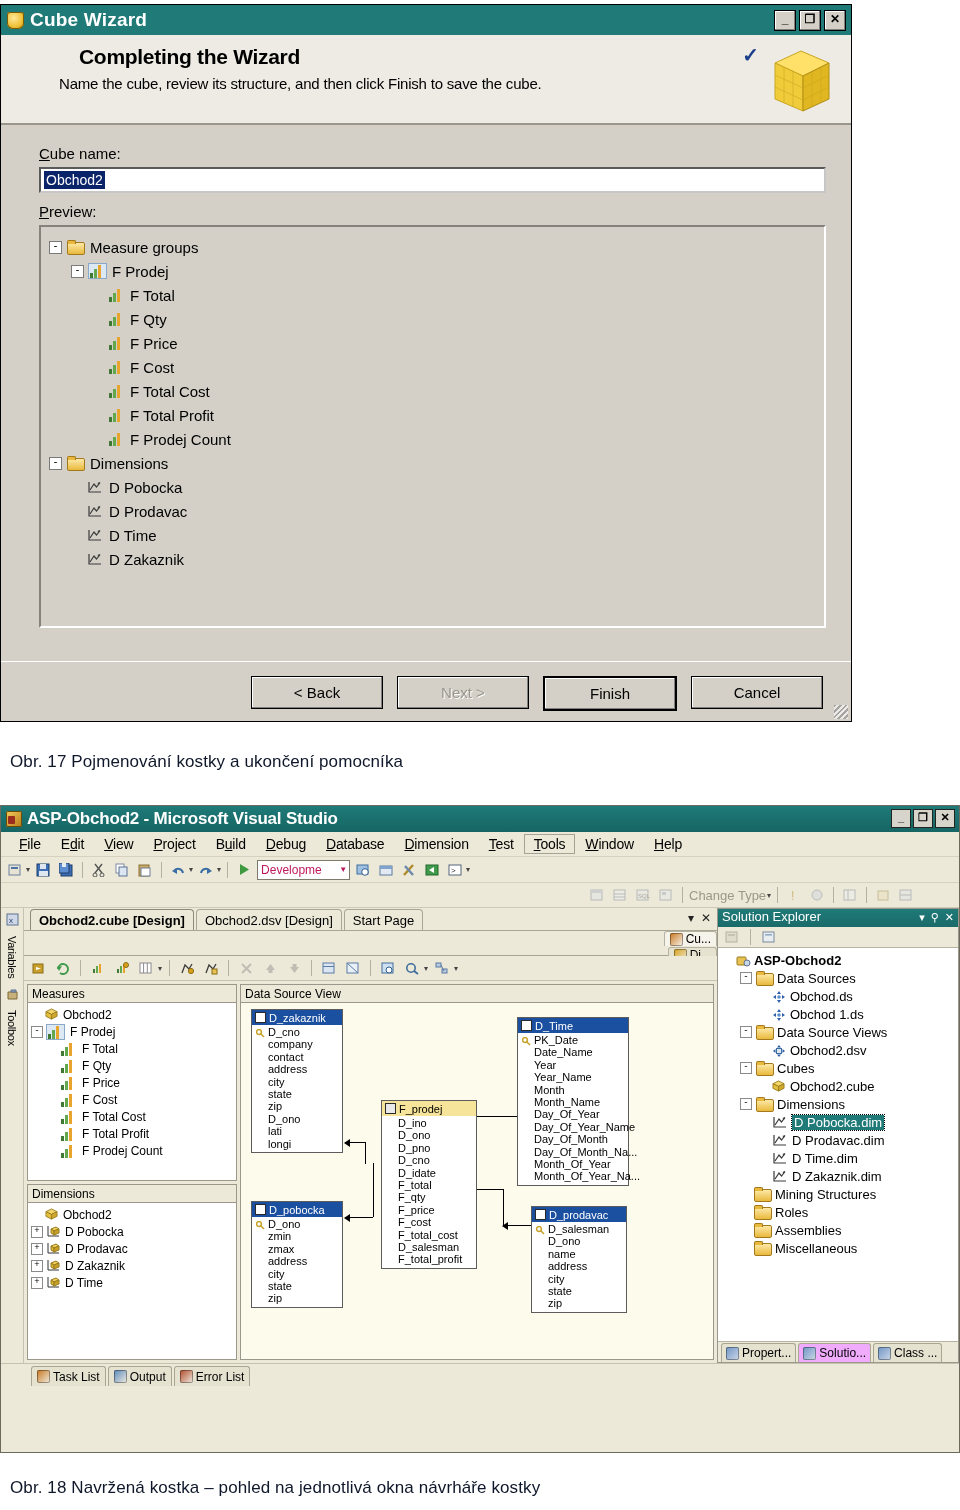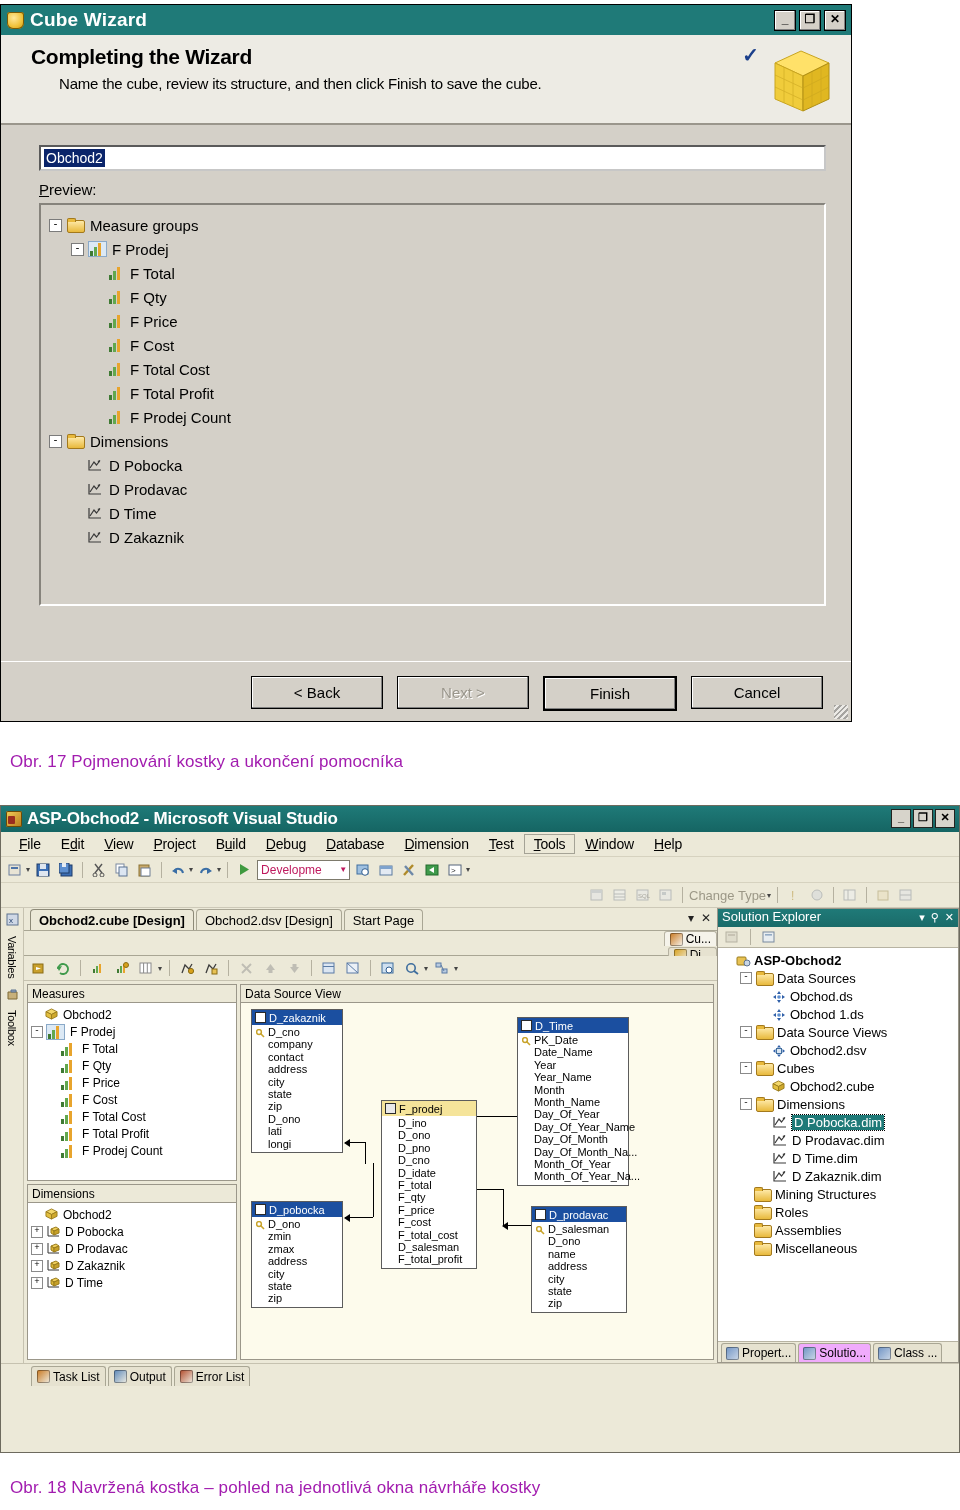--- a/index.html
+++ b/index.html
@@ -16,21 +16,21 @@
                   font-family:"Liberation Sans",sans-serif;color:#fff;margin-left:6px;}
   .wiz-ico{width:17px;height:17px;background:
       radial-gradient(circle at 40% 35%,#ffe89a 0%,#f0c33c 55%,#c79512 100%);
       border-radius:3px 3px 6px 6px;box-shadow:inset 0 0 0 1px #7a5b06;}
   .wiz-btns{position:absolute;right:5px;top:5px;display:flex;gap:3px;}
   .wiz-btn{width:20px;height:19px;background:#d4d0c8;border:1px solid #000;
            box-shadow:inset -1px -1px 0 #808080, inset 1px 1px 0 #fff;
            font-size:12px;line-height:17px;text-align:center;color:#000;font-weight:700;}
   .wiz-head{height:90px;background:#edebe4;border-bottom:2px solid #9a968c;
             position:relative;padding:10px 0 0 30px;box-sizing:border-box;}
-  .wiz-h1{font-size:21px;font-weight:700;color:#000;letter-spacing:-.3px;}
+  .wiz-h1{font-size:21px;font-weight:700;color:#000;letter-spacing:-.3px;margin-left:48px;}
   .wiz-h2{font-size:15px;color:#000;margin-top:6px;margin-left:28px;letter-spacing:-.2px;}
   .wiz-cube{position:absolute;right:10px;top:6px;width:80px;height:80px;}
   .wiz-check{position:absolute;right:92px;top:8px;color:#1b3f8b;font-size:20px;font-weight:700;}
   .wiz-body{padding:20px 30px 0 38px;}
   .wiz-lbl{font-size:15px;color:#000;margin-bottom:5px;}
   .wiz-lbl u{text-decoration:underline;}
   .wiz-input{width:787px;height:26px;background:#fff;border:2px solid #5a5a5a;
              border-right-color:#c7c7c7;border-bottom-color:#c7c7c7;box-sizing:border-box;
              display:flex;align-items:center;padding-left:3px;}
   .wiz-input span{background:#0a246a;color:#fff;font-size:14px;padding:1px 2px;}
@@ -63,21 +63,21 @@
          box-shadow:inset -1px -1px 0 #808080, inset 1px 1px 0 #fff,
                      inset -2px -2px 0 #d4d0c8, inset 2px 2px 0 #d4d0c8;
          font-size:15px;color:#000;display:flex;align-items:center;justify-content:center;
          font-family:"Liberation Sans",sans-serif;}
   .btn95.disabled{color:#9a968c;text-shadow:1px 1px 0 #fff;}
   .btn95.default{border:2px solid #000;}
   .grip{position:absolute;right:3px;bottom:2px;width:14px;height:14px;
         background:repeating-linear-gradient(-45deg,#fff 0 2px,#808080 2px 4px);opacity:.55;}
 
   
-  .caption{position:absolute;left:10px;font-size:17px;color:#a21caf;
+  .caption{position:absolute;left:10px;font-size:17px;color:#0f172a;
            font-family:"Liberation Sans",sans-serif;letter-spacing:.1px;}
 
   
   .vs{position:absolute;left:0;top:805px;width:960px;height:648px;
       background:#ece9d8;border:1px solid #6d6a5e;box-sizing:border-box;overflow:hidden;}
   .vs-title{height:26px;background:linear-gradient(#1f7a78,#156563);display:flex;align-items:center;
             padding-left:5px;position:relative;}
   .vs-title-text{color:#fff;font-size:17px;font-weight:600;margin-left:5px;letter-spacing:-.2px;}
   .vs-ico{width:16px;height:16px;background:linear-gradient(135deg,#f3cf5a,#b8791b);
           border-radius:2px;box-shadow:inset 0 0 0 1px #6d4a06;position:relative;}
@@ -199,20 +199,21 @@
             <line x1="60" y1="27" x2="60" y2="62"></line>
           <line x1="14" y1="34" x2="42" y2="47"></line>
             <line x1="14" y1="46" x2="42" y2="59"></line>
           <line x1="42" y1="47" x2="68" y2="34"></line>
             <line x1="42" y1="59" x2="68" y2="46"></line>
         </g>
       </svg>
     </div>
 
     <div class="wiz-body">
+      <div class="wiz-lbl"><u>C</u>ube name:</div>
       <div class="wiz-input">
         <span>Obchod2</span>
       </div>
       <div class="wiz-prev-lbl"><u>P</u>review:</div>
       <div class="wiz-tree" id="wiz-tree">
           <div class="tr-row">
             <span class="tr-sp" style="width: 0px;"></span>
             <span class="tr-exp">-</span>
             <span class="ic-folder"></span>
             <span>Measure groups</span>

